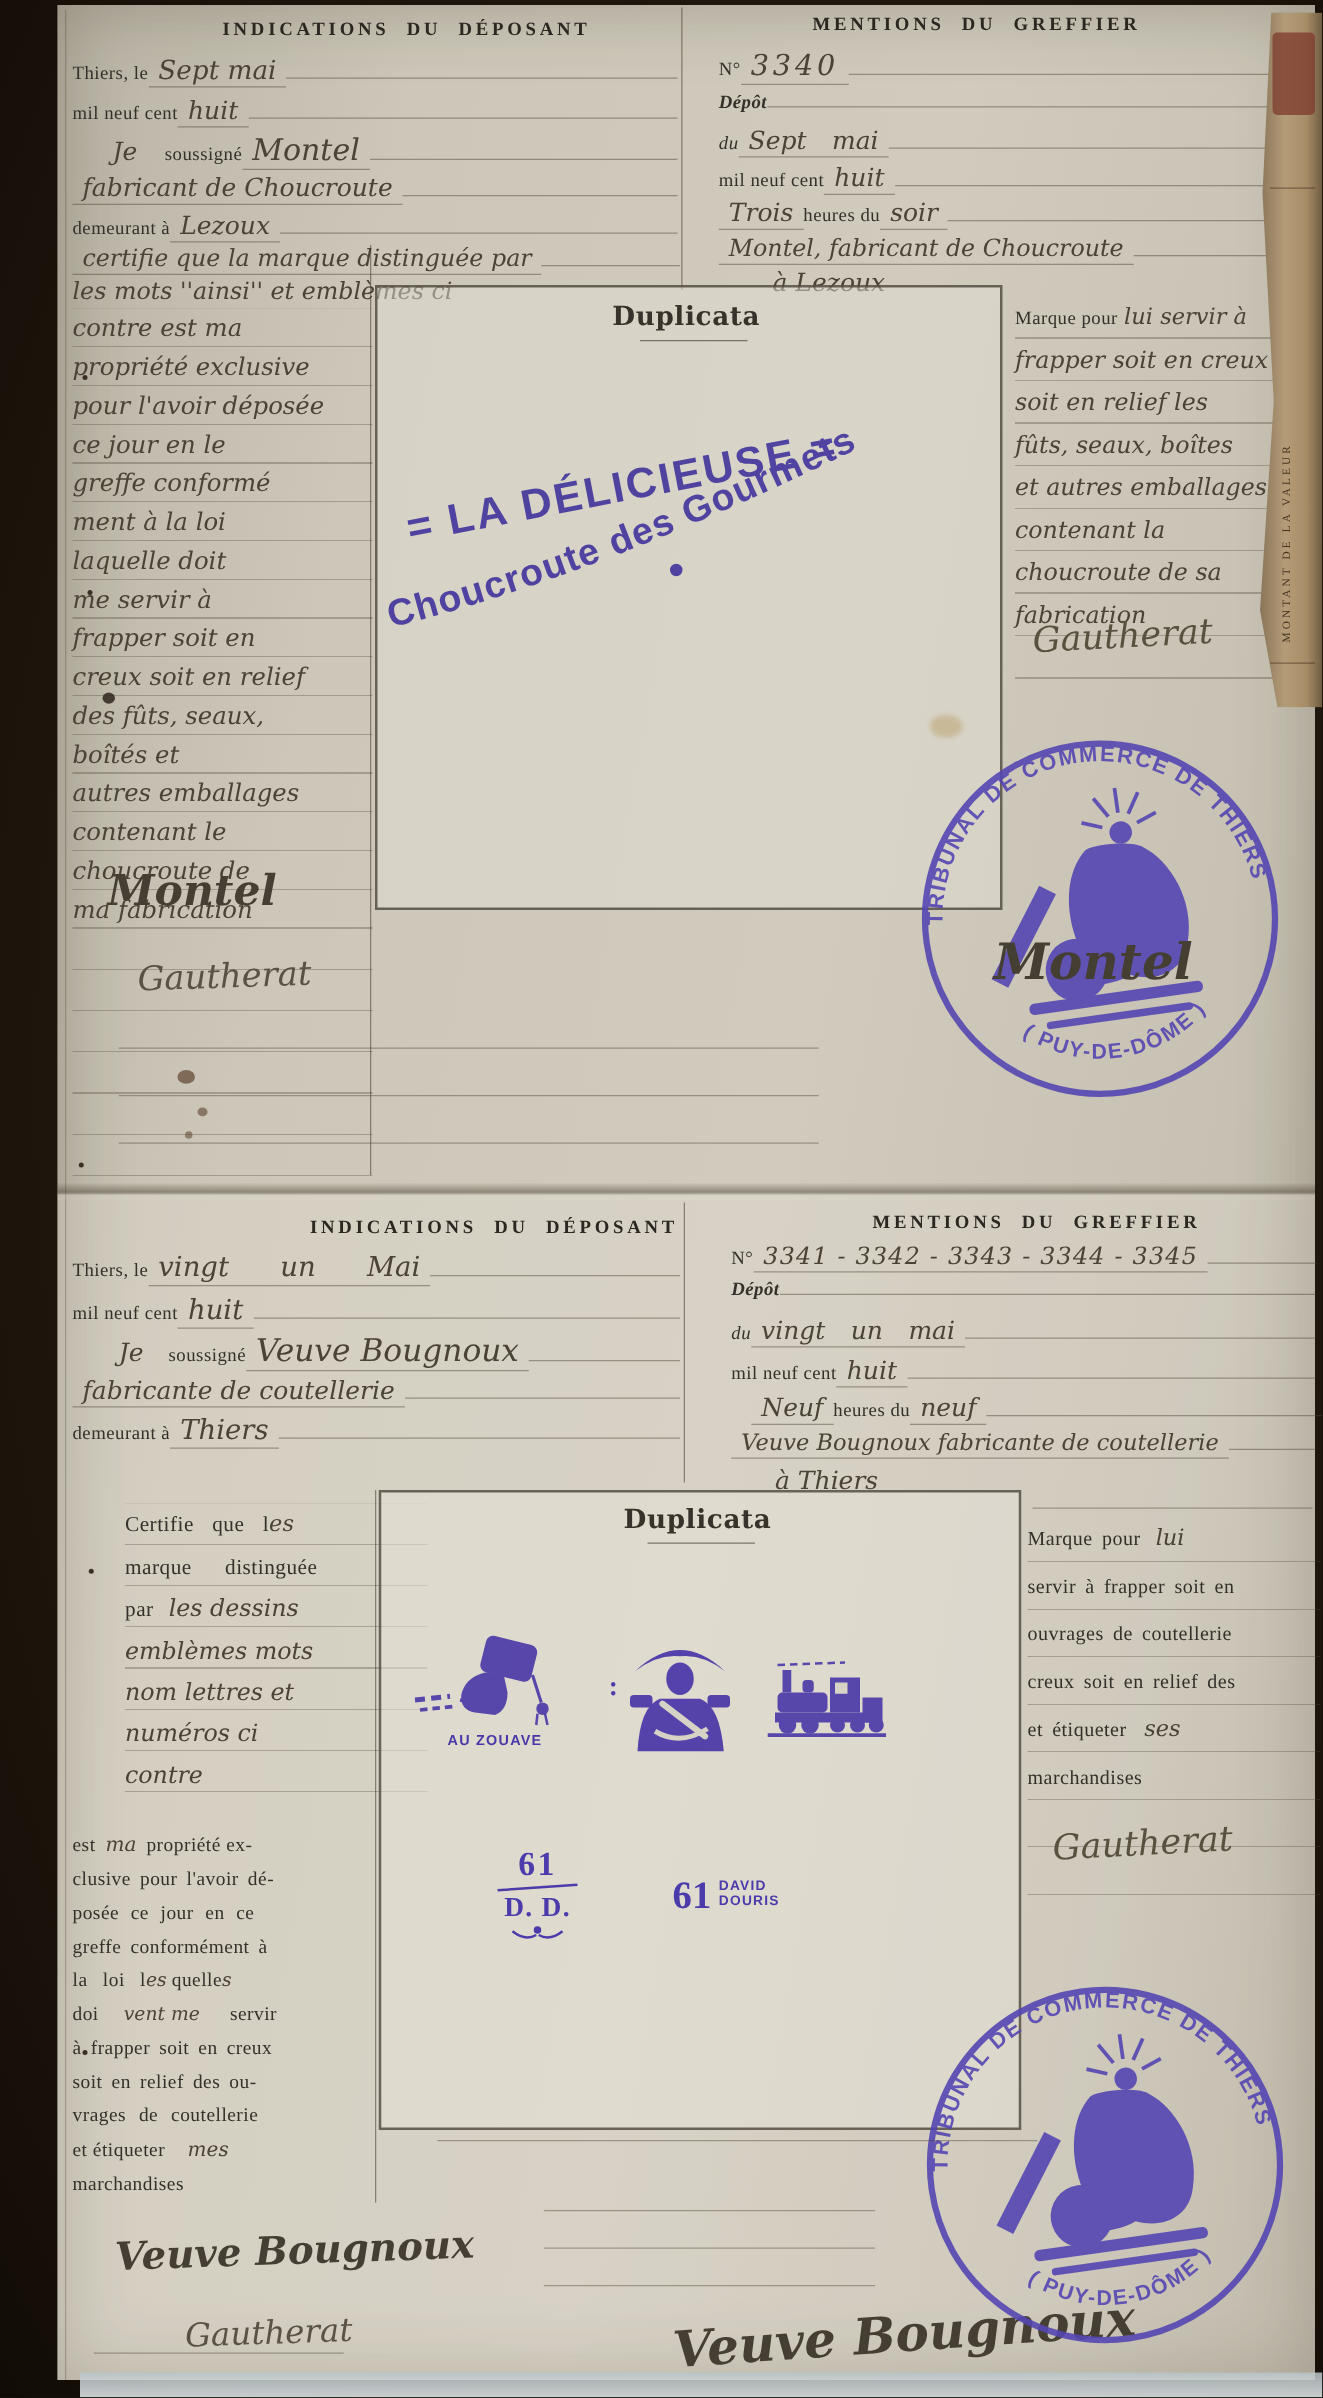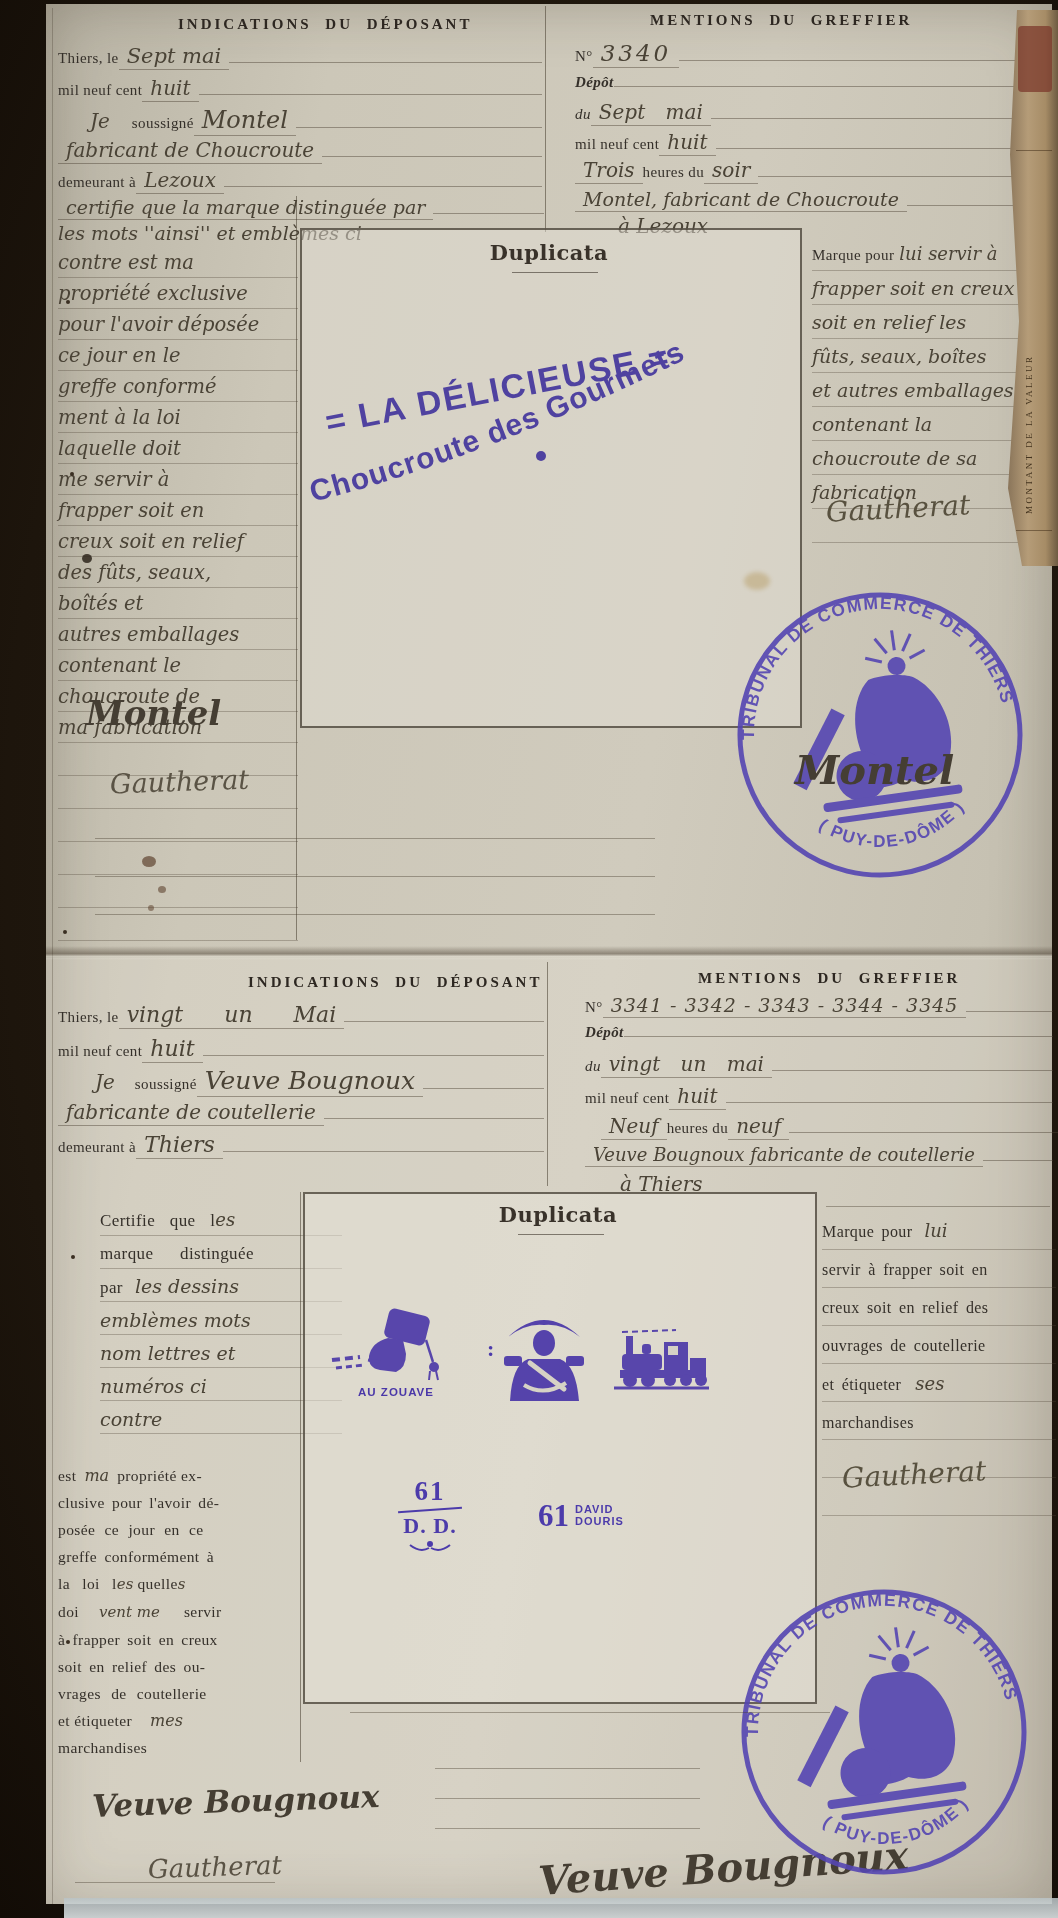--- a/index.html
+++ b/index.html
@@ -381,22 +381,22 @@
     </span>
   </div>
 
   <div class="hline" style="left:826px;top:1206px;width:224px;"></div>
   <div class="ab r38" style="left:822px;top:1212px;width:234px;height:304px;">
     <div style="line-height:38px;white-space:nowrap;">
       <span class="pl" style="font-size:16px;word-spacing:3px;">Marque pour</span>
       <span class="hw" style="font-size:18px;margin-left:8px;">lui</span>
     </div>
     <div class="pl hwl" style="line-height:38px;font-size:16px;word-spacing:3px;">servir à frapper soit en</div>
+    <div class="pl hwl" style="line-height:38px;font-size:16px;word-spacing:3px;">ouvrages de coutellerie</div>
     <div class="pl hwl" style="line-height:38px;font-size:16px;word-spacing:3px;">creux soit en relief des</div>
-    <div class="pl hwl" style="line-height:38px;font-size:16px;word-spacing:3px;">ouvrages de coutellerie</div>
     <div style="line-height:38px;white-space:nowrap;">
       <span class="pl" style="font-size:16px;word-spacing:3px;">et étiqueter</span>
       <span class="hw" style="font-size:18px;margin-left:10px;">ses</span>
     </div>
     <div class="pl hwl" style="line-height:38px;font-size:16px;word-spacing:3px;">marchandises</div>
   </div>
   <div class="sig" style="left:842px;top:1458px;font-size:28px;font-weight:normal;color:#58513f;transform:rotate(-3deg);">Gautherat</div>
 
   <div class="ab" style="left:58px;top:1462px;width:252px;">
     <div style="line-height:27px;white-space:nowrap;">

